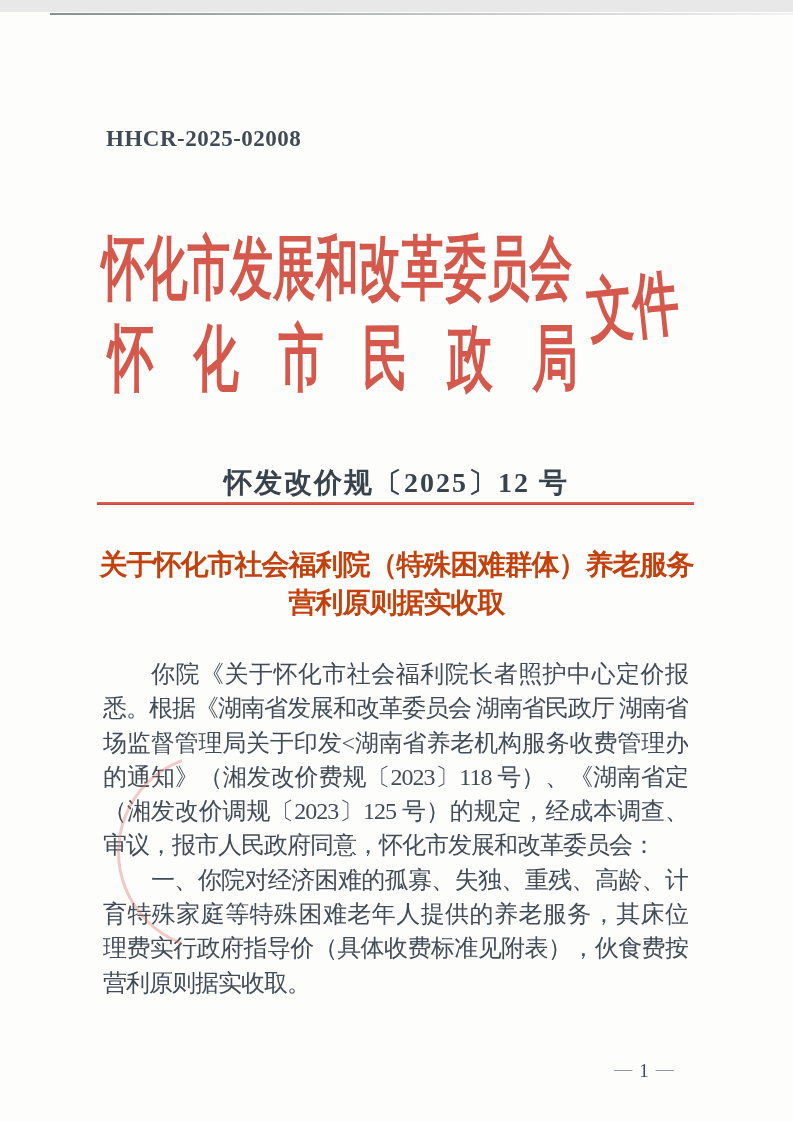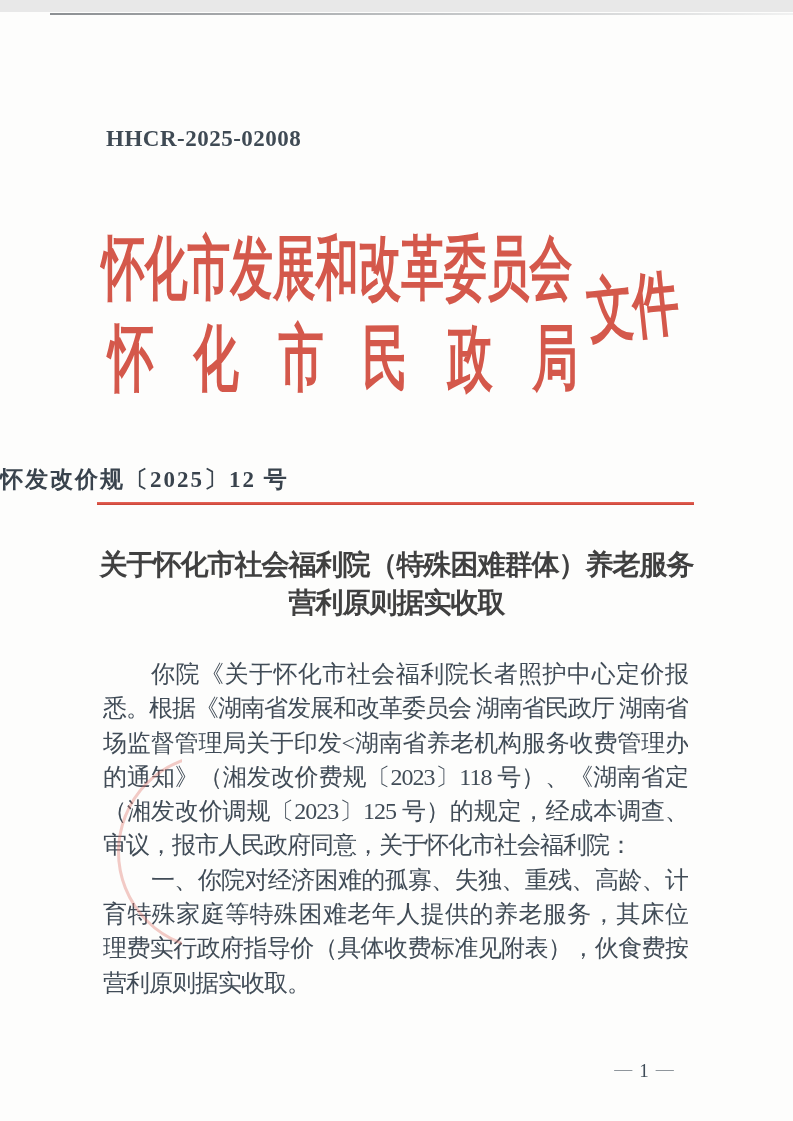--- a/index.html
+++ b/index.html
@@ -65,39 +65,39 @@
     font-weight: bold;
     color: var(--red);
     white-space: nowrap;
     line-height: 1.15;
     transform: rotate(-6deg) scale(0.85, 1.3);
     transform-origin: left top;
   }
   .doc-number {
     position: absolute;
     top: 452px; left: 0; right: 0;
-    text-align: left;
-    font-size: 23px;
+    text-align: center;
+    font-size: 28px;
     font-weight: bold;
     color: var(--ink-dark);
     letter-spacing: 2px;
   }
   .red-rule {
     position: absolute;
     top: 490px; left: 97px;
     width: 597px; height: 3px;
     background: linear-gradient(180deg, #e8655a, #c84335);
   }
   .doc-title {
     position: absolute;
     top: 534px; left: 0; right: 0;
     text-align: center;
     font-size: 28px;
     font-weight: bold;
-    color: #404040;
+    color: #c2410c;
     line-height: 38px;
     letter-spacing: -1px;
   }
   .body-block {
     position: absolute;
     left: 103px; top: 645px;
     width: 585px;
     font-size: 24px;
     color: var(--ink);
     letter-spacing: -1px;
@@ -176,21 +176,21 @@
     <div>关于怀化市社会福利院（特殊困难群体）养老服务</div>
     <div>营利原则据实收取</div>
   </div>
 
   <div class="body-block">
       <div class="line stretch indent">你院《关于怀化市社会福利院长者照护中心定价报告》收</div>
       <div class="line stretch">悉。根据《湖南省发展和改革委员会 湖南省民政厅 湖南省市</div>
       <div class="line stretch">场监督管理局关于印发&lt;湖南省养老机构服务收费管理办法&gt;</div>
       <div class="line stretch">的通知》（湘发改价费规〔2023〕118 号）、《湖南省定价目录》</div>
       <div class="line stretch">（湘发改价调规〔2023〕125 号）的规定，经成本调查、集体</div>
-      <div class="line">审议，报市人民政府同意，关于怀化市社会福利院：</div>
+      <div class="line">审议，报市人民政府同意，怀化市发展和改革委员会：</div>
       <div class="line stretch indent">一、你院对经济困难的孤寡、失独、重残、高龄、计划生</div>
       <div class="line stretch">育特殊家庭等特殊困难老年人提供的养老服务，其床位费、护</div>
       <div class="line stretch">理费实行政府指导价（具体收费标准见附表），伙食费按照非</div>
       <div class="line">营利原则据实收取。</div>
     </div>
 
   <div class="stamp-clip">
     <div class="stamp-circle"></div>
   </div>
 

